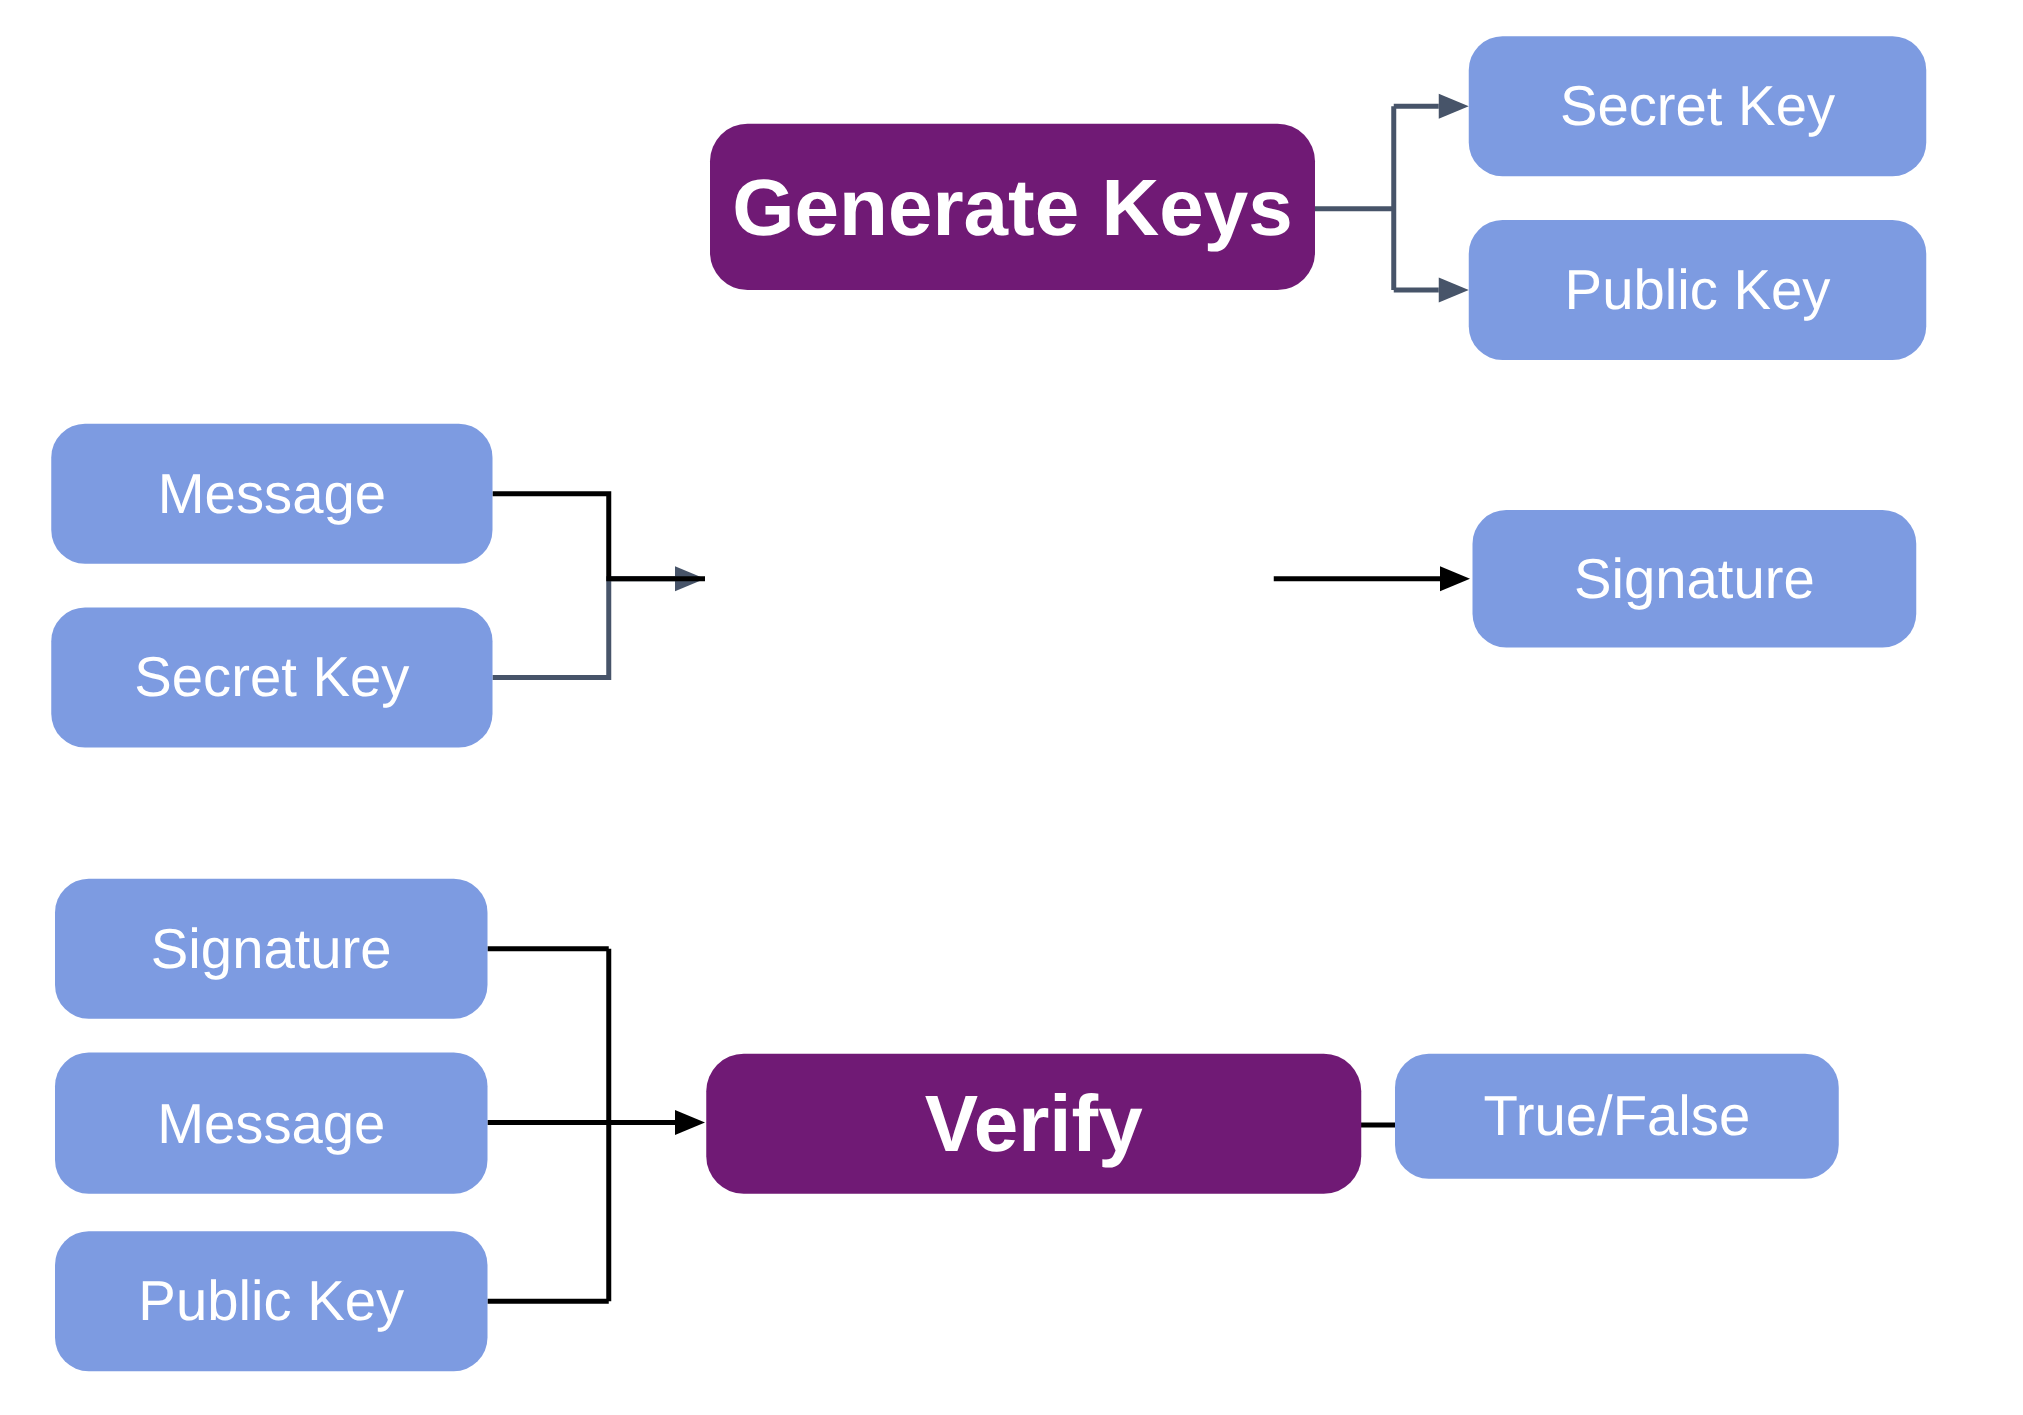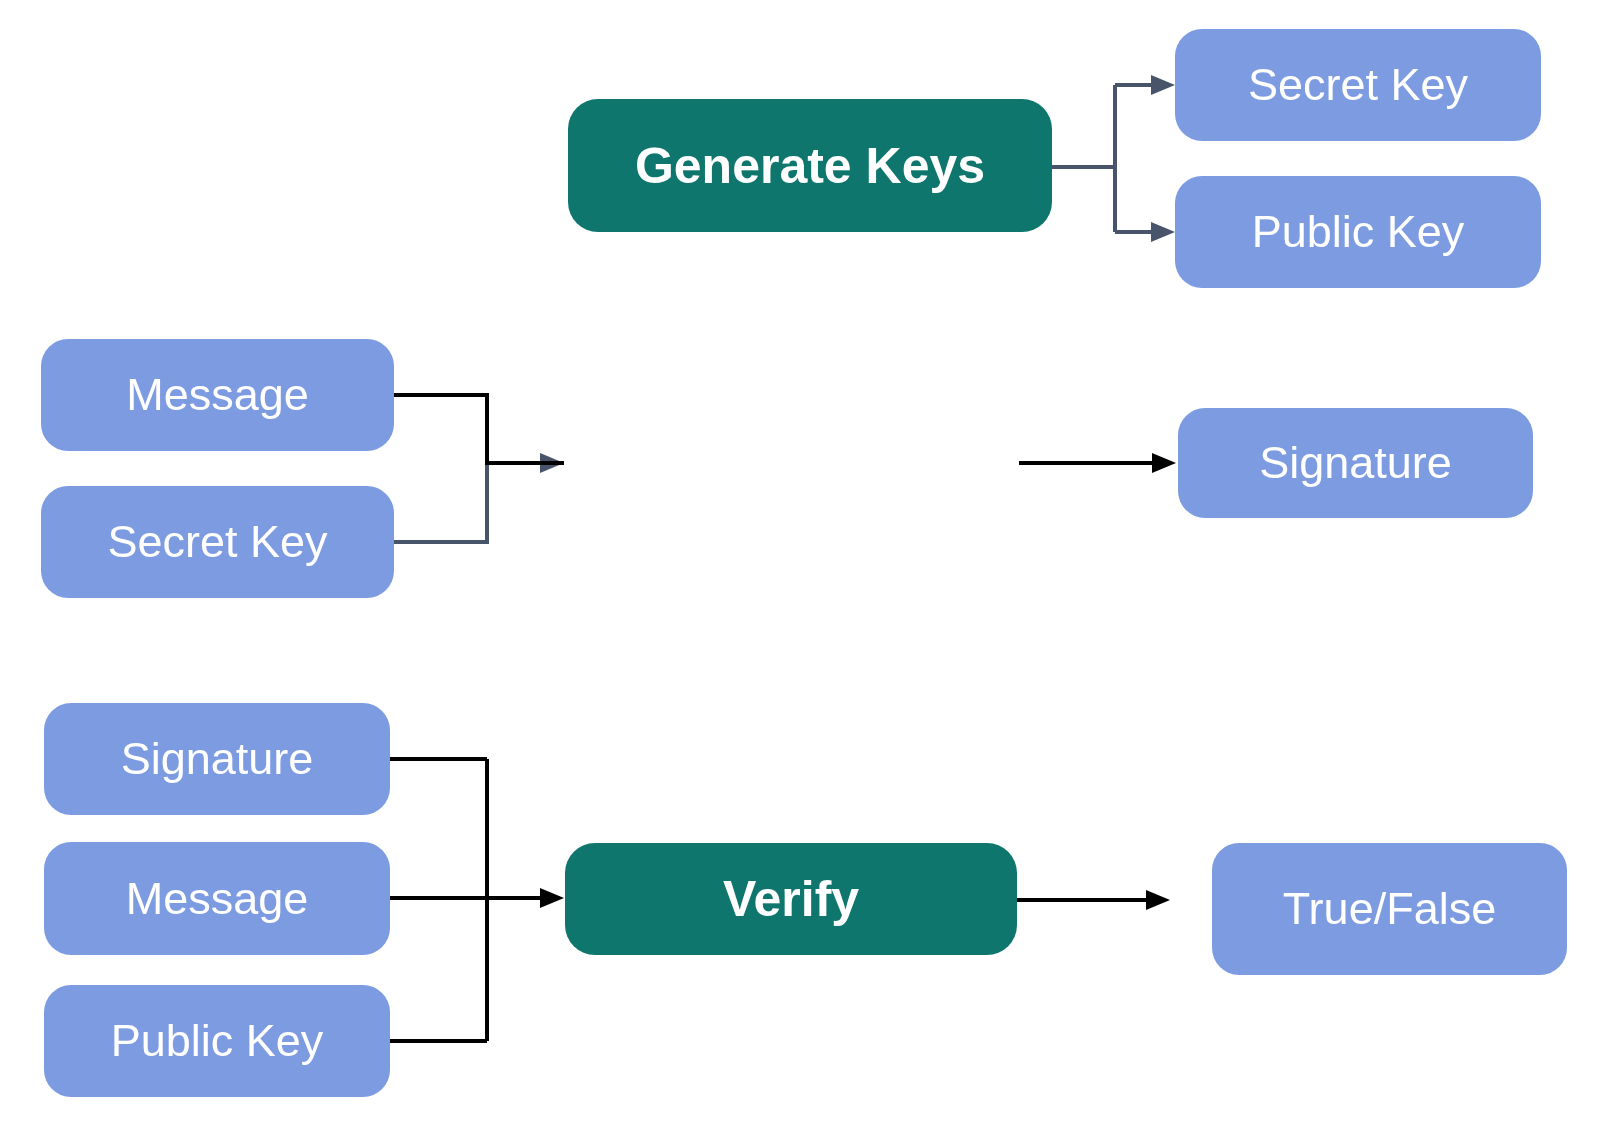--- a/index.html
+++ b/index.html
@@ -32,41 +32,41 @@
     text-align: left;
     box-sizing: border-box;
   }
   .node.data {
     background: #7D9BE1;
     border-radius: 27px;
     font-size: 45px;
     font-weight: 400;
   }
   .node.process {
-    background: #0f766e;
+    background: #701a75;
     border-radius: 30px;
-    font-size: 50px;
+    font-size: 64px;
     font-weight: 700;
   }
 
   
   #n-generate-keys     { left: 568px;  top: 99px;  width: 484px; height: 133px; }
   #n-gen-secret-key    { left: 1175px; top: 29px;  width: 366px; height: 112px; }
   #n-gen-public-key    { left: 1175px; top: 176px; width: 366px; height: 112px; }
 
   #n-sign-message      { left: 41px;   top: 339px; width: 353px; height: 112px; }
   #n-sign-secret-key   { left: 41px;   top: 486px; width: 353px; height: 112px; }
   #n-sign              { left: 565px;  top: 396px; width: 454px; height: 134px; }
   #n-sign-signature    { left: 1178px; top: 408px; width: 355px; height: 110px; }
 
   #n-verify-signature  { left: 44px;   top: 703px; width: 346px; height: 112px; }
   #n-verify-message    { left: 44px;   top: 842px; width: 346px; height: 113px; }
   #n-verify-public-key { left: 44px;   top: 985px; width: 346px; height: 112px; }
-  #n-verify            { left: 565px;  top: 843px; width: 452px; height: 112px; }
-  #n-verify-result     { left: 1212px; top: 843px; width: 355px; height: 132px; }
+  #n-verify            { left: 565px;  top: 843px; width: 524px; height: 112px; }
+  #n-verify-result     { left: 1116px; top: 843px; width: 355px; height: 100px; }
 </style>
 </head>
 <body>
 
 <div id="canvas">
 
   <svg id="edge-layer" viewBox="0 0 1618 1132" xmlns="http://www.w3.org/2000/svg">
 
     <g stroke="#475469" stroke-width="4" fill="none">
       <path d="M1052 167 H1115"></path>

